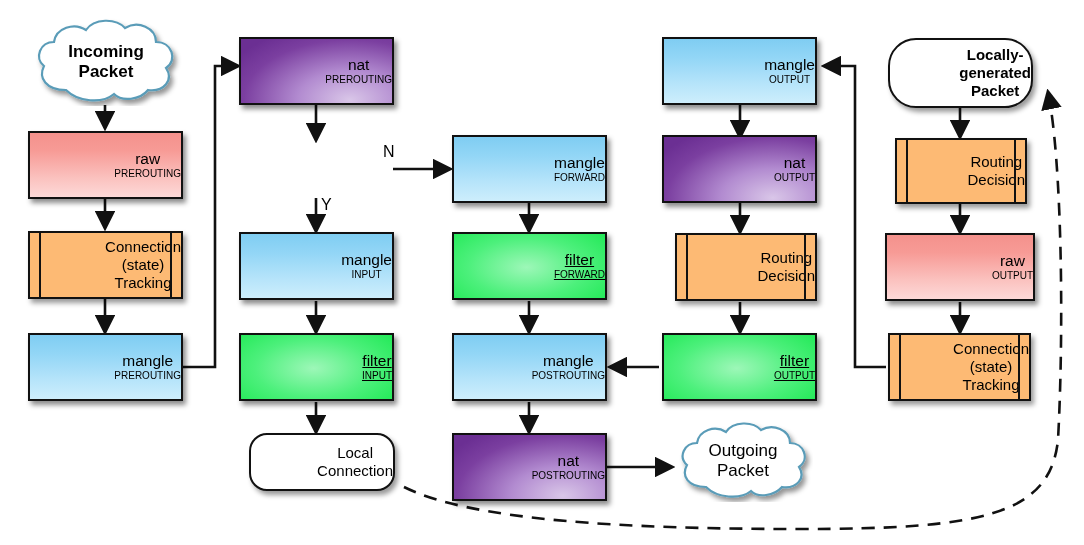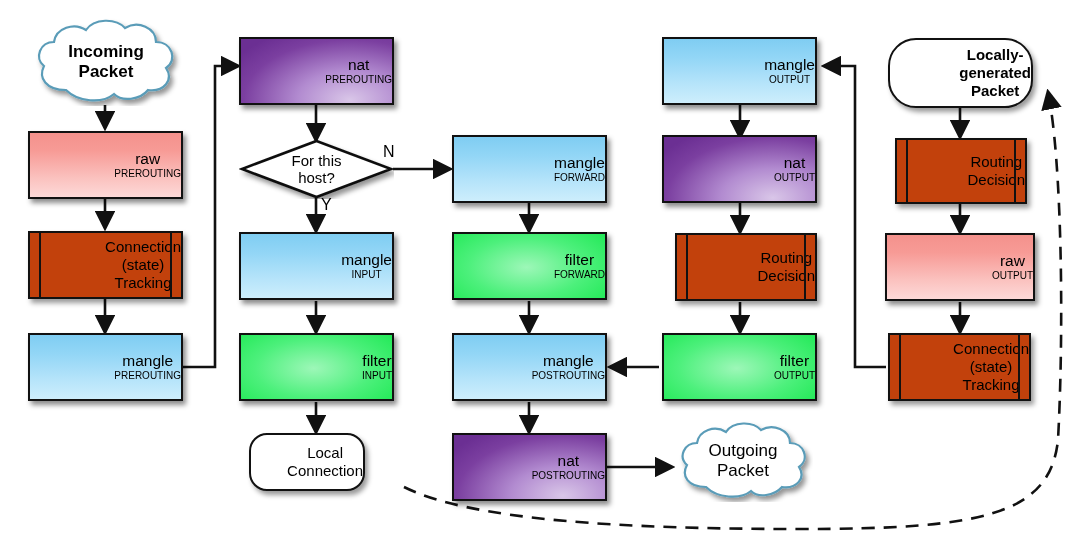--- a/index.html
+++ b/index.html
@@ -16,24 +16,24 @@
   .chain{border:2.5px solid #111;font-size:15.5px;
          box-shadow:3px 4px 5px rgba(0,0,0,.45);}
   .chain .l1{font-size:15.5px;}
   .chain .l2{font-size:10px;}
 
   .c-raw{background:linear-gradient(180deg,#f4918c 0%,#f79b96 28%,#fbc3c0 72%,#fdd9d8 100%);padding-left:11px;}
   .c-nat{background:
       radial-gradient(ellipse 90% 120% at 72% 95%, #d9c6e8 0%, #b28bd0 38%, #7b3fa0 78%, #6b2f93 100%);}
   .c-mangle{background:linear-gradient(180deg,#7fcdf2 0%,#93d6f6 30%,#b6e4fa 70%,#cdeefc 100%);padding-left:43px;}
   .c-filter{background:
-      radial-gradient(ellipse 110% 130% at 48% 52%, #9df7b8 0%, #4df07c 35%, #19e84f 68%, #00d93c 100%);}
-
-  
-  .proc{background:#c2410c;border:2.5px solid #111;font-size:15px;
+      radial-gradient(ellipse 110% 130% at 48% 52%, #9df7b8 0%, #4df07c 35%, #19e84f 68%, #00d93c 100%); text-decoration: underline;}
+
+  
+  .proc{background:#fdba74;border:2.5px solid #111;font-size:15px;
         box-shadow:3px 4px 5px rgba(0,0,0,.40);}
   .proc::before,.proc::after{content:"";position:absolute;top:0;bottom:0;width:0;
         border-left:2.5px solid #111;}
   .proc::before{left:9px;}
   .proc::after{right:9px;}
 
   
   .round{background:#fff;border:2.5px solid #111;border-radius:18px;font-size:15px;
          box-shadow:3px 4px 5px rgba(0,0,0,.40);}
 
@@ -148,49 +148,38 @@
     </span>
   </div>
 
   <div class="node chain c-nat" style="left:239px;top:37px;width:155px;height:68px;">
     <span class="lines">
       <span class="l1">nat</span>
       <span class="l2">PREROUTING</span>
     </span>
   </div>
 
-  <div class="diamond" style="left:239px;top:139px;width:155px;height:60px;">
-    <svg width="155" height="60" viewBox="0 0 155 60" xmlns="http://www.w3.org/2000/svg" style="position:absolute;left:0;top:0;">
-      <g filter="url(#sh)">
-        <path d="M77.5,2 L152,30 L77.5,58 L3,30 Z" fill="#ffffff" stroke="#111" stroke-width="2.6"></path>
-      </g>
-    </svg>
-    <div class="dlabel">
-      <span class="l1">For this</span>
-      <span class="l2">host?</span>
-    </div>
-  </div>
   <div class="edge-label" style="left:383px;top:143px;">N</div>
   <div class="edge-label" style="left:321px;top:196px;">Y</div>
 
   <div class="node chain c-mangle" style="left:239px;top:232px;width:155px;height:68px;">
     <span class="lines">
       <span class="l1">mangle</span>
       <span class="l2">INPUT</span>
     </span>
   </div>
 
   <div class="node chain c-filter" style="left:239px;top:333px;width:155px;height:68px;">
     <span class="lines">
       <span class="l1">filter</span>
       <span class="l2">INPUT</span>
     </span>
   </div>
 
-  <div class="node round" style="left:249px;top:433px;width:116px;height:58px;">
+  <div class="node round" style="left:249px;top:433px;width:146px;height:58px;">
     <span class="lines">
       <span class="l1">Local</span>
       <span class="l2">Connection</span>
     </span>
   </div>
 
   <div class="node chain c-mangle" style="left:452px;top:135px;width:155px;height:68px;">
     <span class="lines">
       <span class="l1">mangle</span>
       <span class="l2">FORWARD</span>

